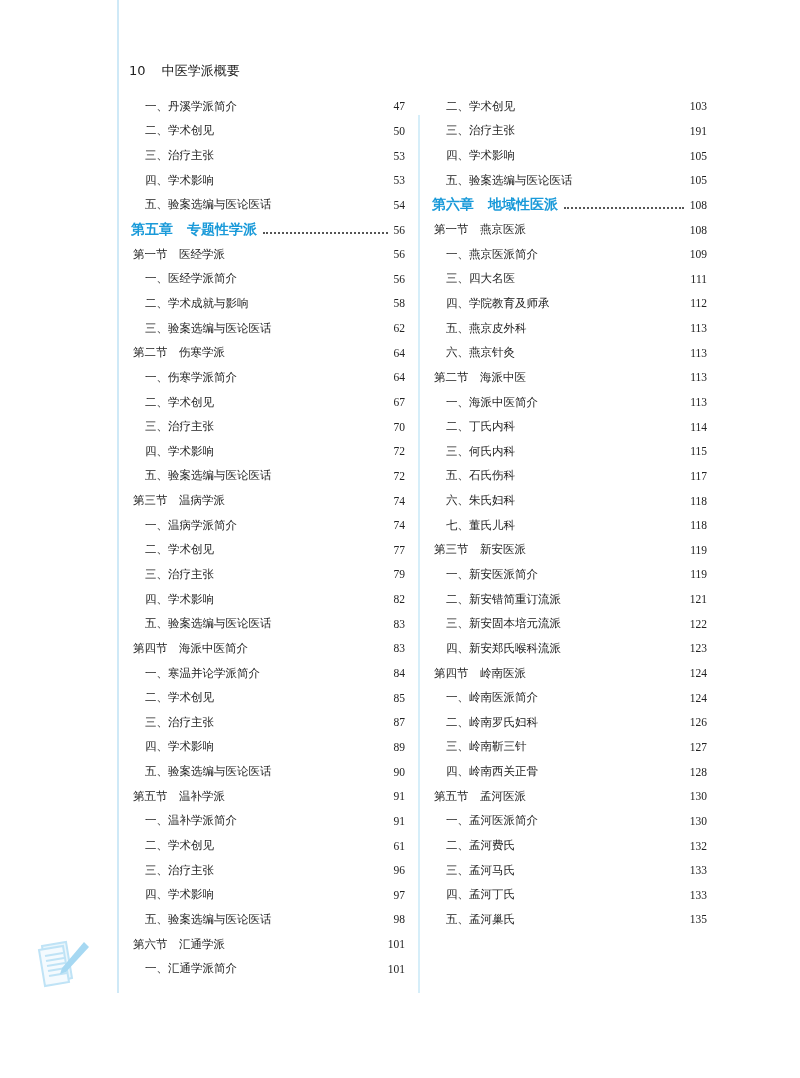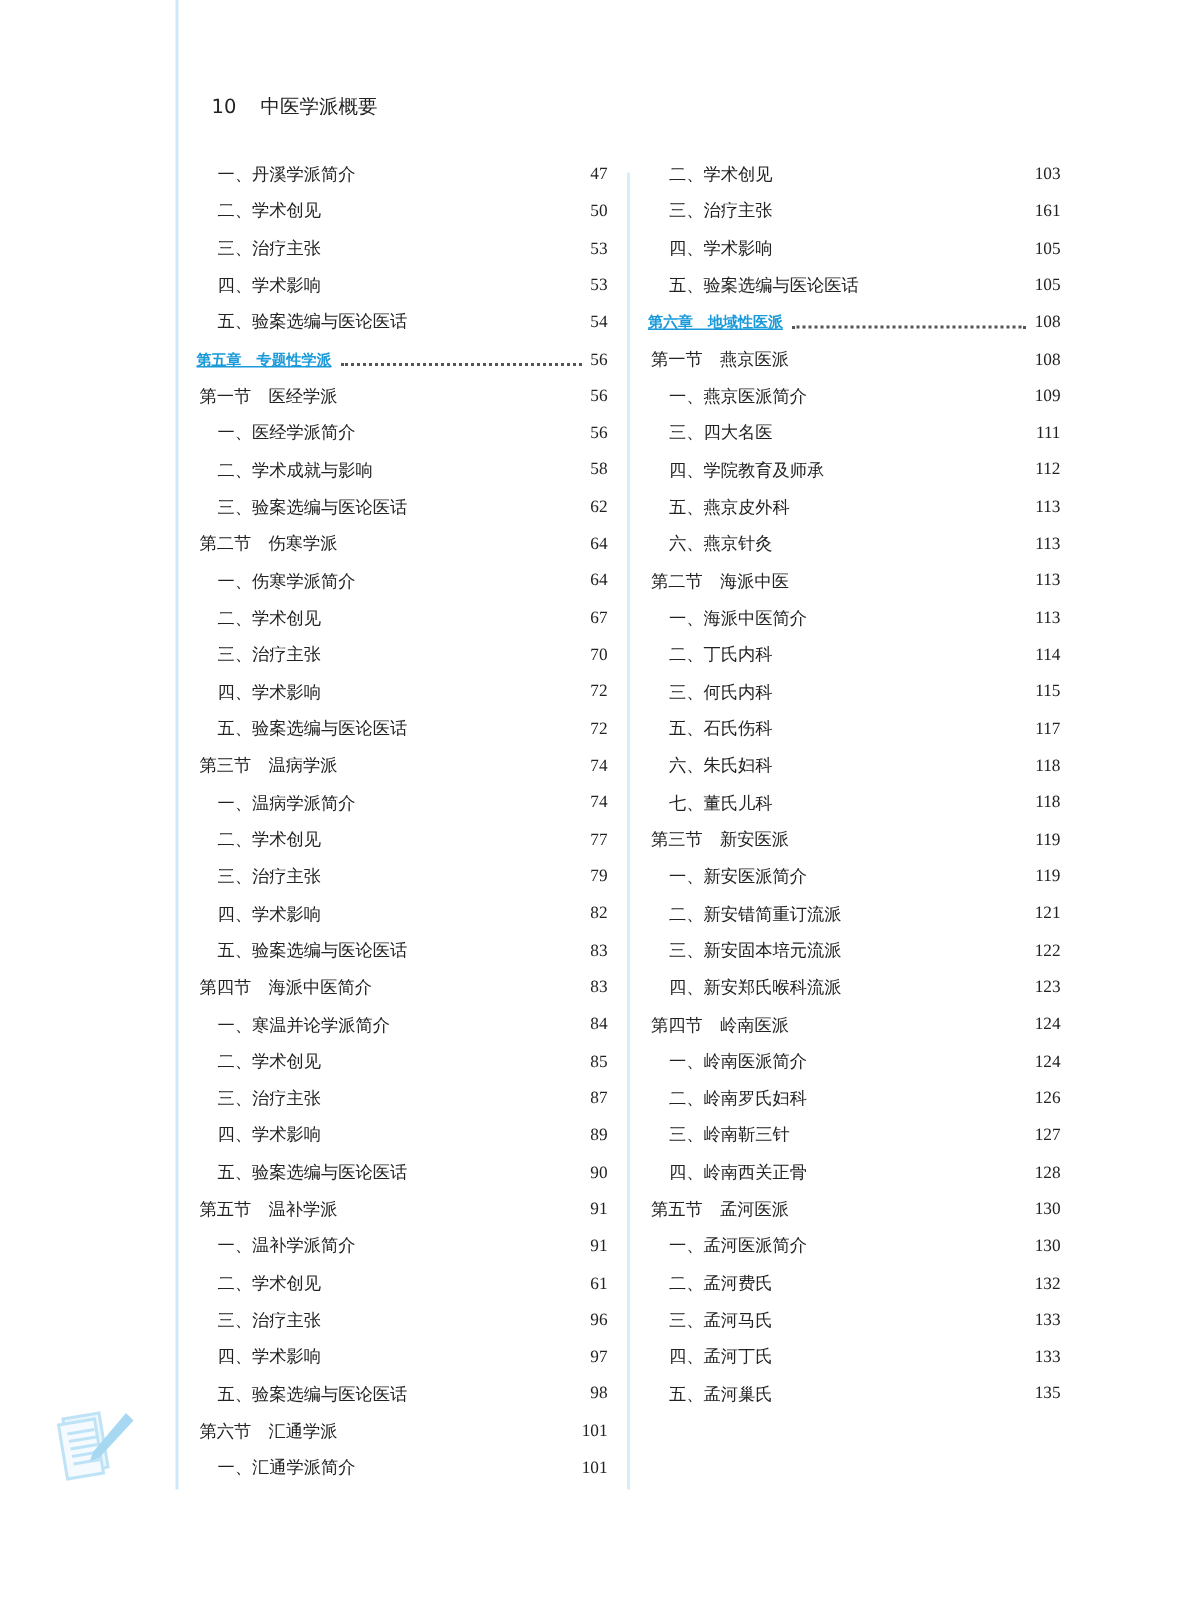--- a/index.html
+++ b/index.html
@@ -2,33 +2,33 @@
 <html><head>
 <meta charset="utf-8">
 <style>
   html, body { margin: 0; padding: 0; background: #ffffff; }
   body { width: 800px; height: 1078px; position: relative; overflow: hidden;
          font-family: "DejaVu Serif", "Liberation Serif", serif; color: #222; }
   .left-rule { position: absolute; left: 117px; top: 0; width: 2px; height: 993px; background: #cfe9f7; }
   .col-rule { position: absolute; left: 418px; top: 115px; width: 2px; height: 878px; background: #d6eef9; }
   .running-head { position: absolute; left: 129px; top: 62px; font-size: 13px; color: #222;
                   font-family: "DejaVu Sans", "Liberation Sans", sans-serif; }
-  .running-head .pg { margin-right: 12px; margin-left: 12px; }
-  .col { position: absolute; top: 104px; }
+  .running-head .pg { margin-right: 12px; }
+  .col { position: absolute; top: 94px; }
   .col.left { left: 131px; width: 274px; }
   .col.right { left: 432px; width: 275px; }
   .row { height: 24.65px; display: flex; align-items: center; justify-content: space-between;
          font-size: 11.5px; white-space: nowrap; }
   .row .t { display: inline-block; }
   .row .p { font-size: 11.5px; font-family: "Liberation Serif", "DejaVu Serif", serif; }
   .row.item .t { padding-left: 14px; }
   .row.section .t { padding-left: 2px; font-family: "DejaVu Sans", "Liberation Sans", sans-serif; font-size: 11.5px; }
   .row.chapter { justify-content: flex-start; }
-  .row.chapter .t { color: #1a9ad9; font-weight: bold; font-size: 10px;
-                    font-family: "DejaVu Sans", "Liberation Sans", sans-serif; text-decoration: underline; }
+  .row.chapter .t { color: #1a9ad9; font-weight: bold; font-size: 14px;
+                    font-family: "DejaVu Sans", "Liberation Sans", sans-serif; }
   .row.chapter .dots { flex: 1; margin: 0 6px; border-bottom: 2px dotted #555; height: 0; transform: translateY(3px); }
   .row.chapter .p { font-size: 11.5px; }
   .note-icon { position: absolute; left: 36px; top: 938px; width: 56px; height: 50px; }
 </style>
 </head>
 <body>
 
 <div class="left-rule"></div>
 <div class="col-rule"></div>
 
@@ -184,21 +184,21 @@
       <span class="p">101</span>
     </div>
   </div>
 <div class="col right" id="col-right">
     <div class="row item">
       <span class="t">二、学术创见</span>
       <span class="p">103</span>
     </div>
     <div class="row item">
       <span class="t">三、治疗主张</span>
-      <span class="p">161</span>
+      <span class="p">191</span>
     </div>
     <div class="row item">
       <span class="t">四、学术影响</span>
       <span class="p">105</span>
     </div>
     <div class="row item">
       <span class="t">五、验案选编与医论医话</span>
       <span class="p">105</span>
     </div>
     <div class="row chapter">

